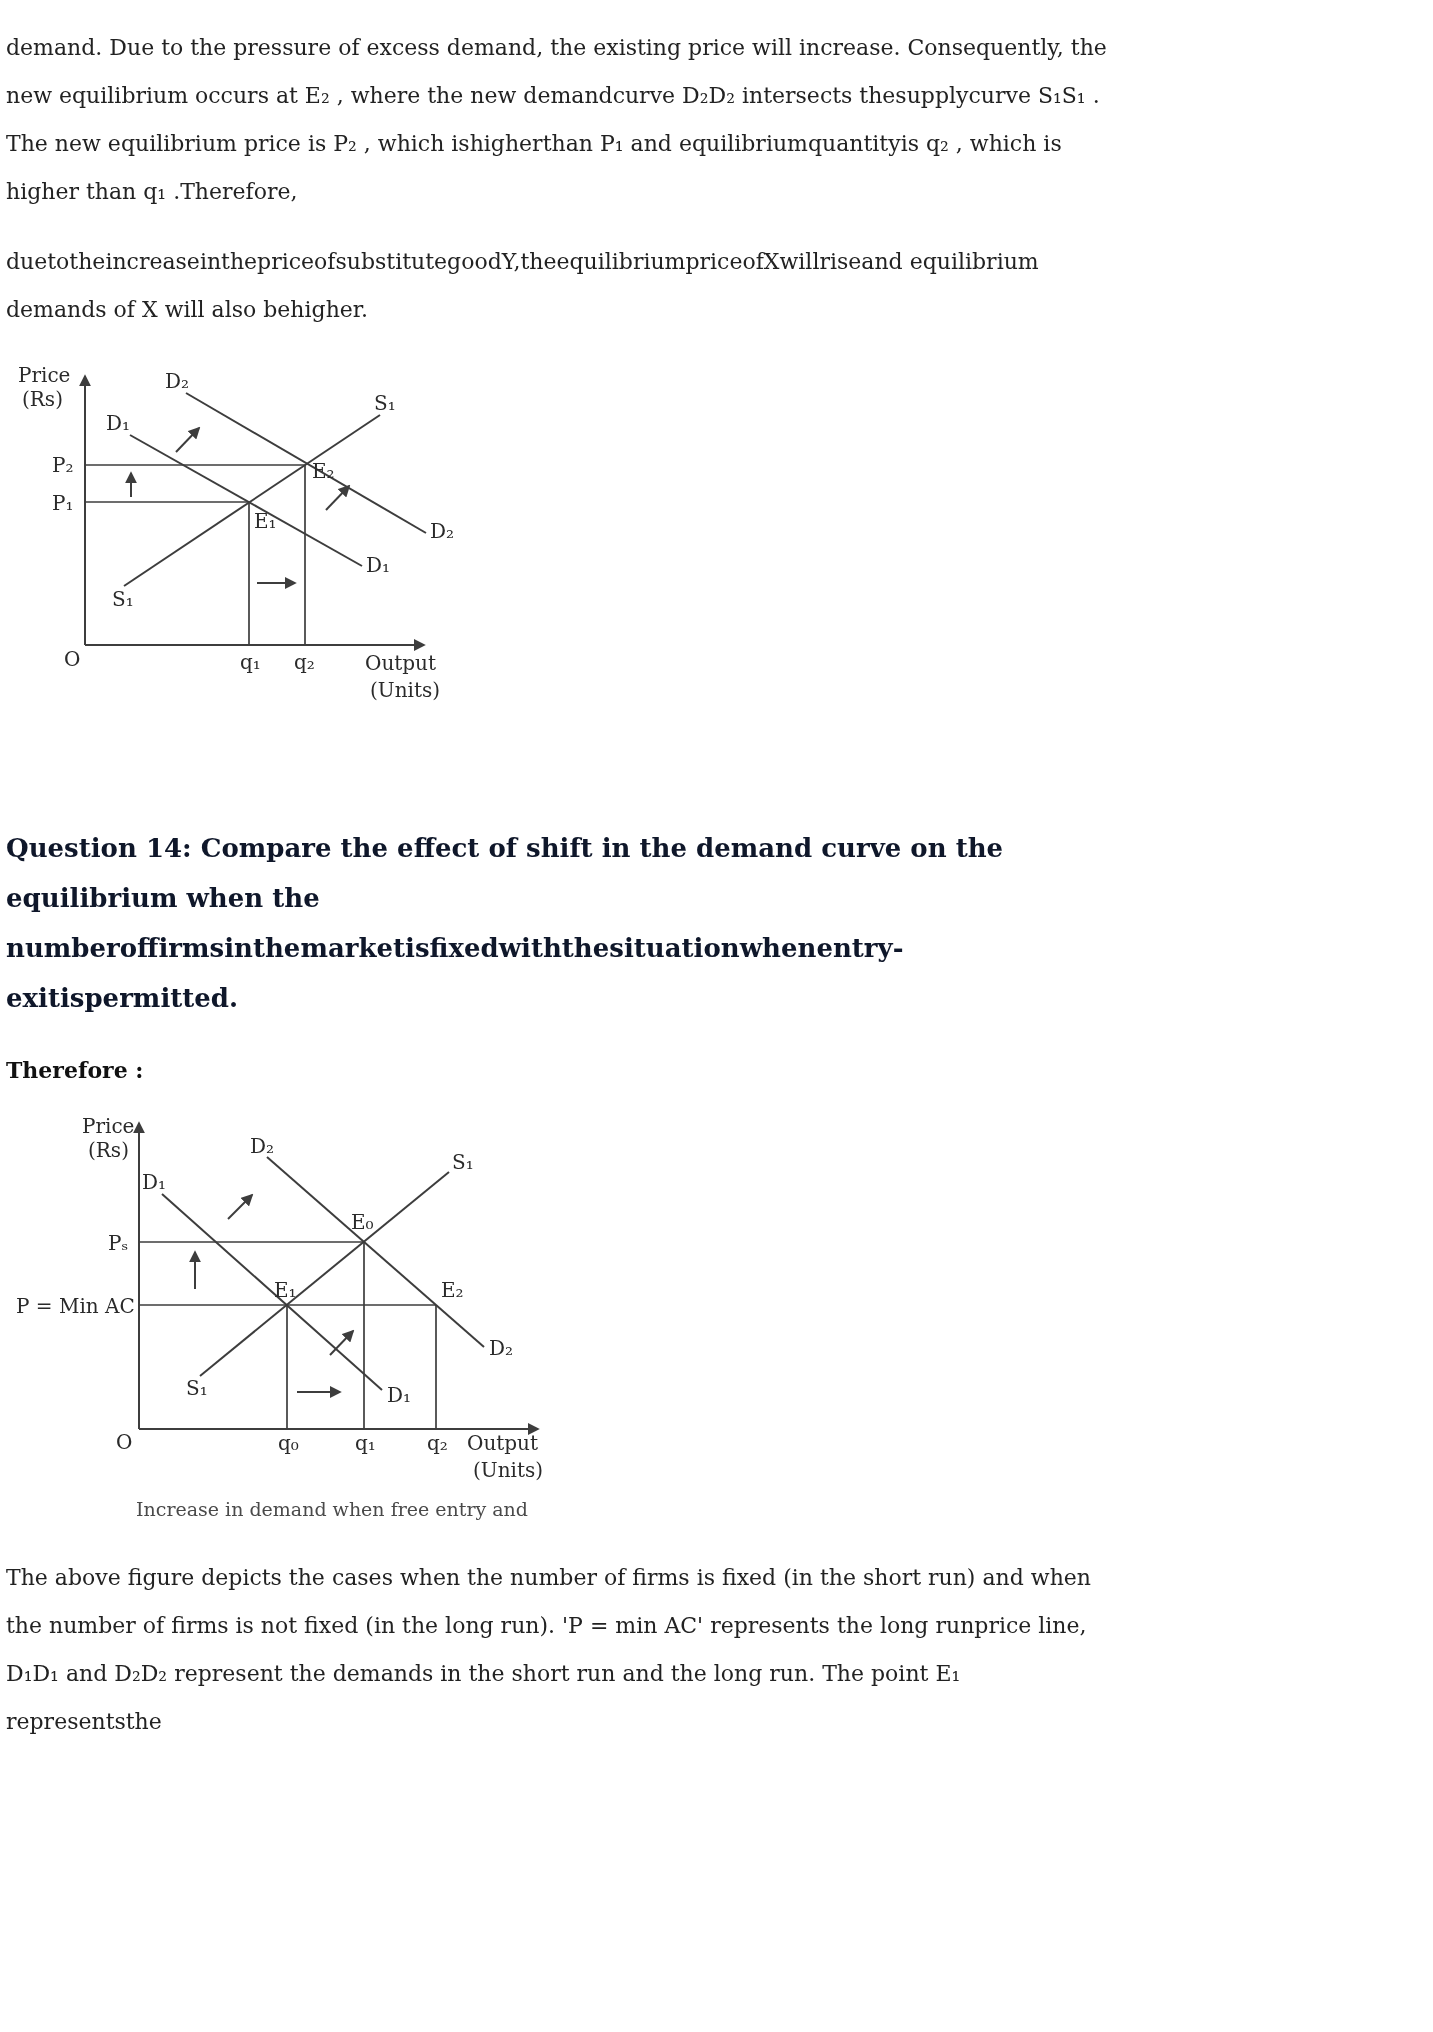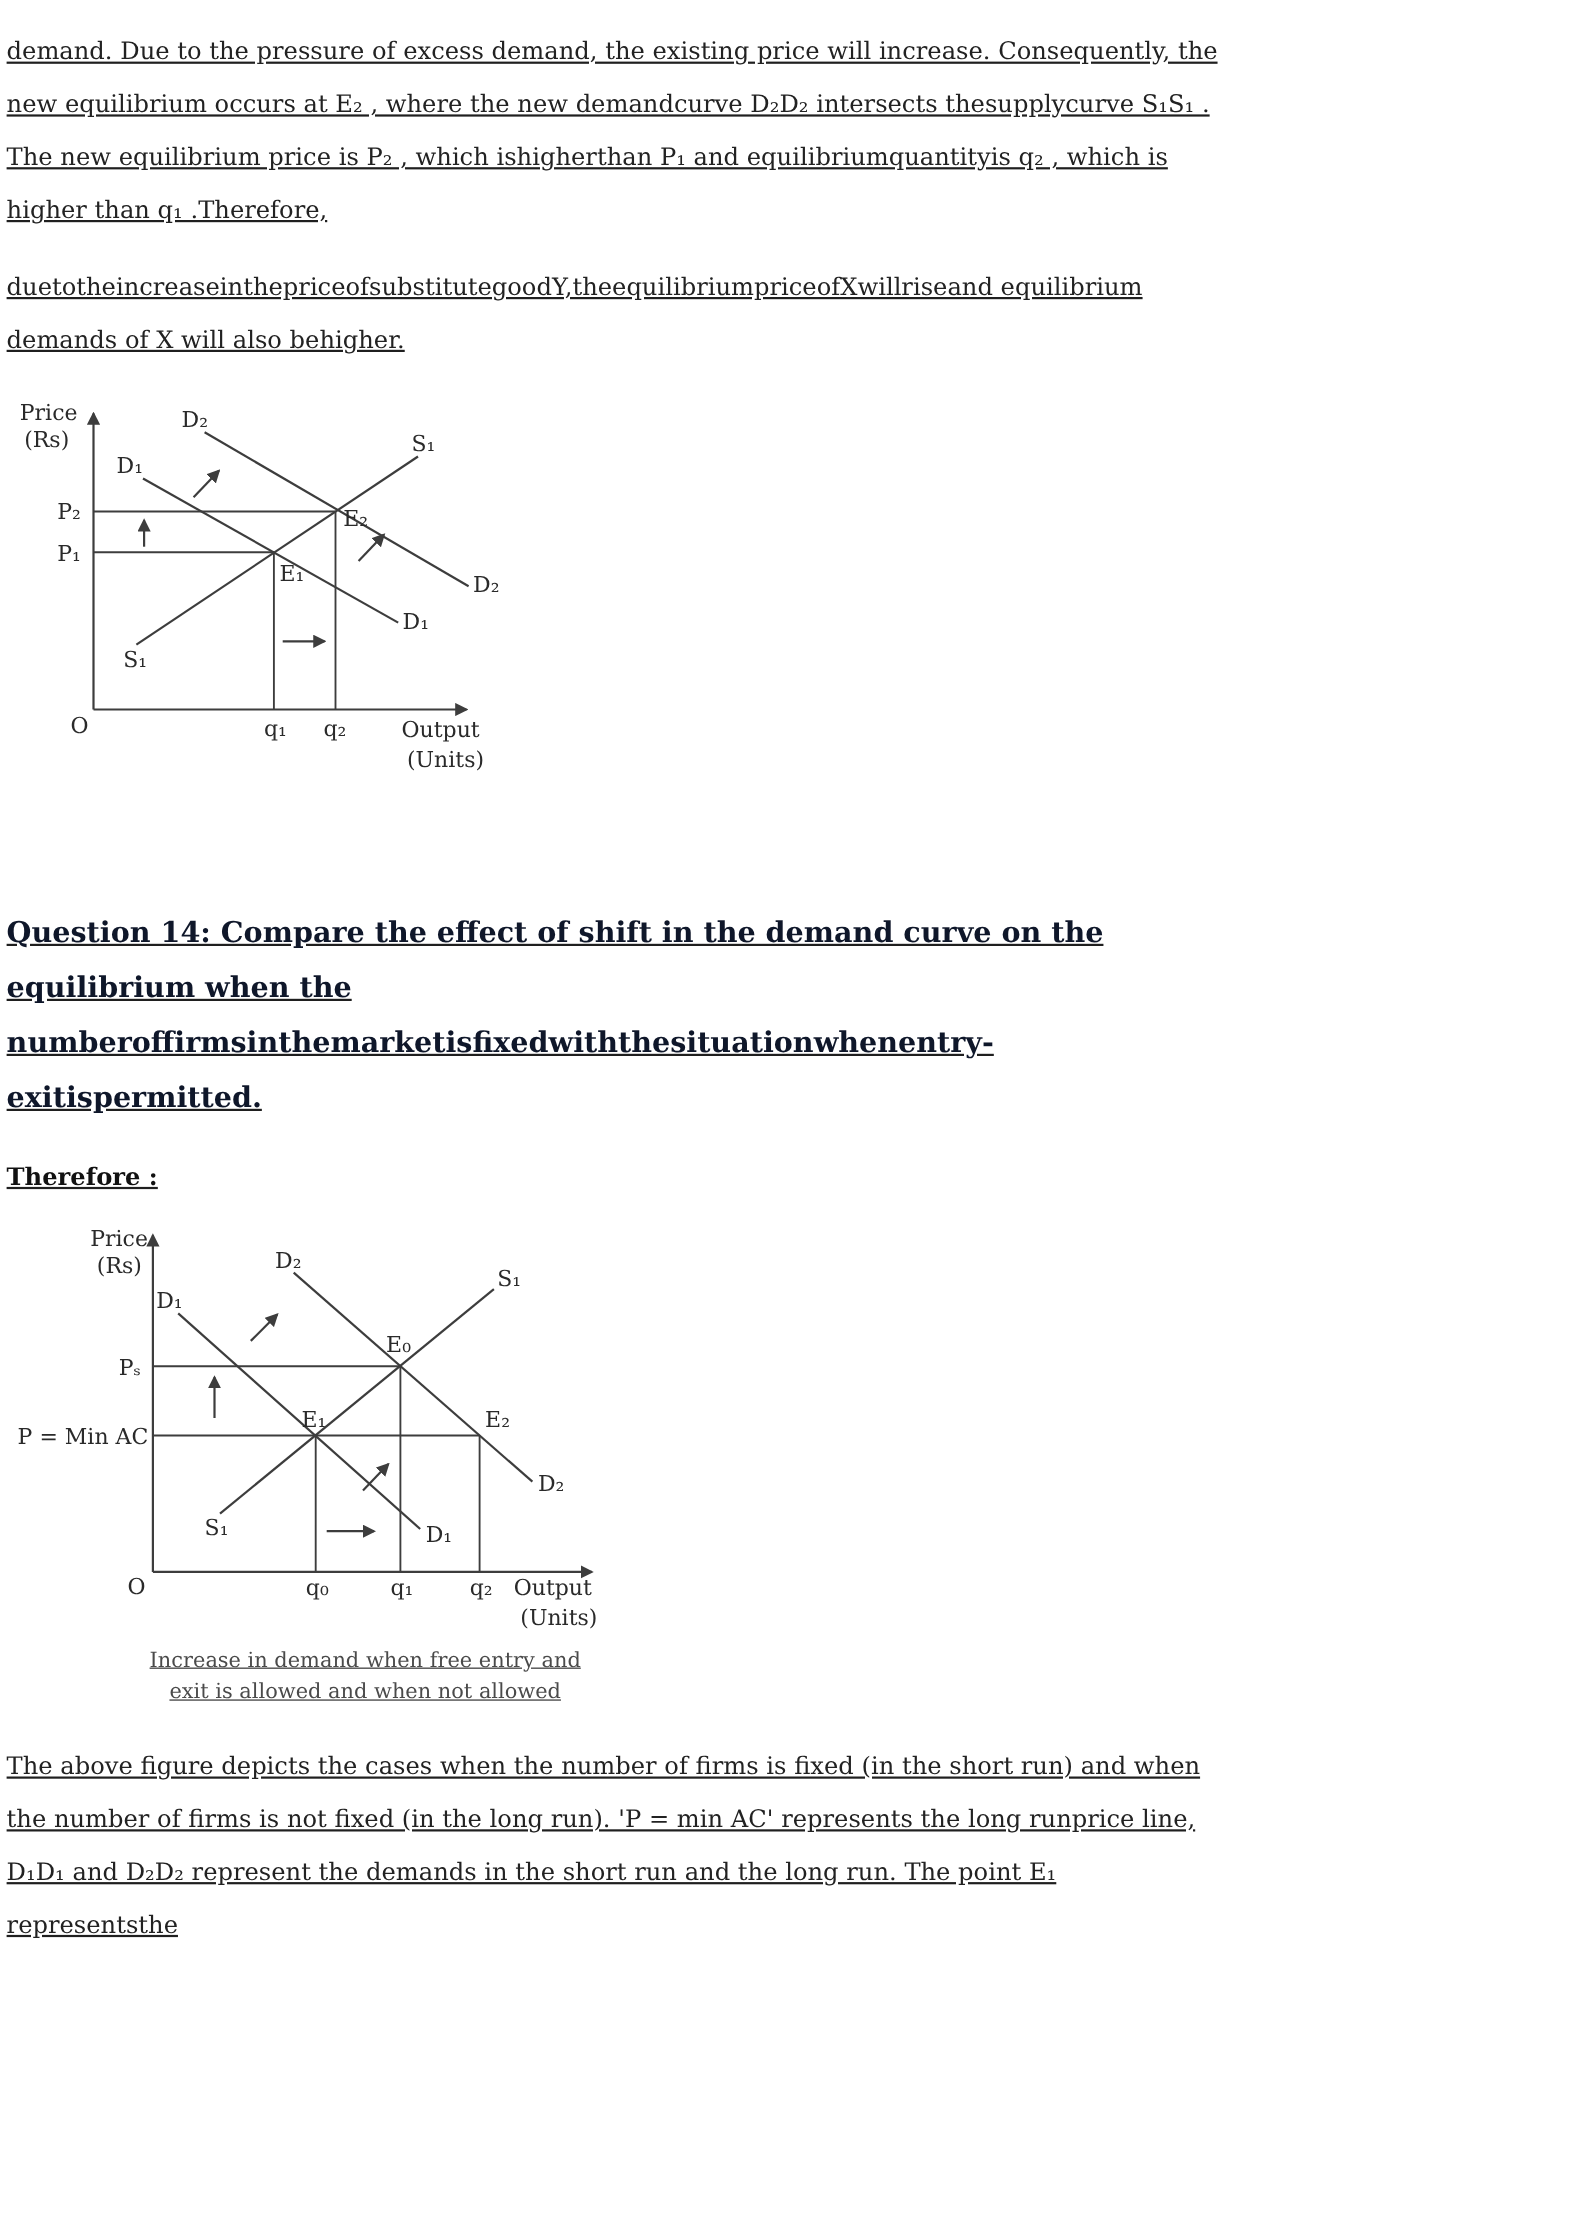--- a/index.html
+++ b/index.html
@@ -4,21 +4,21 @@
 <style>
   html, body { margin: 0; padding: 0; }
   body {
     width: 1433px;
     height: 2032px;
     background: #ffffff;
     font-family: "DejaVu Serif", "DejaVu Sans", serif;
     color: #1f1f1f;
     overflow: hidden;
   }
-  .page { padding: 2px 14px 0 6px; text-decoration: underline; }
+  .page { padding: 2px 14px 0 6px; }
 
   .body-text {
     width: 1115px;
     font-size: 22px;
     line-height: 48px;
     color: #222222;
     text-align: left;
   }
   .para2 { margin-top: 14px; }
 
@@ -164,19 +164,18 @@
       <text x="104" y="340">O</text>
       <text x="266" y="341">q₀</text>
       <text x="343" y="341">q₁</text>
       <text x="415" y="341">q₂</text>
       <text x="455" y="341">Output</text>
       <text x="461" y="368">(Units)</text>
     </svg>
 
     <div class="caption">
       <div>Increase in demand when free entry and</div>
-      <div>exit is allowed and when not allowed</div>
     </div>
   </div>
 
   <p class="body-text explain">The above figure depicts the cases when the number of firms is fixed (in the short run) and when the number of firms is not fixed (in the long run). 'P = min AC' represents the long runprice line, D₁D₁ and D₂D₂ represent the demands in the short run and the long run. The point E₁ representsthe</p>
 
 </div>
 
 </body></html>

